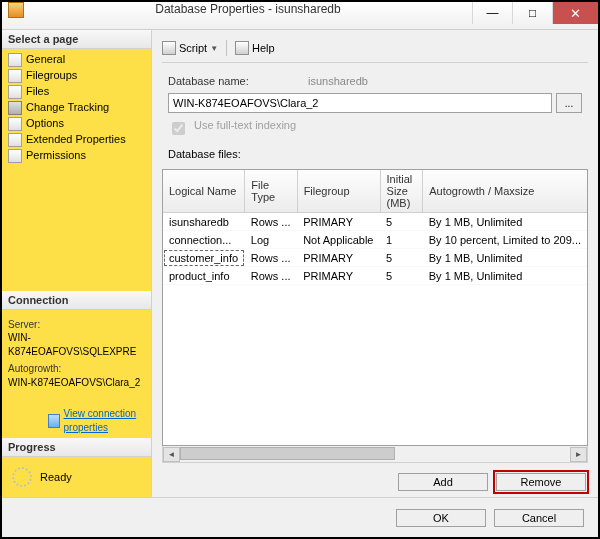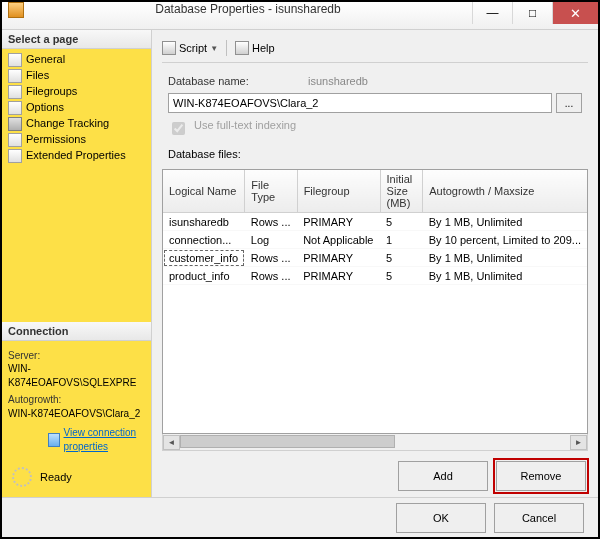--- a/index.html
+++ b/index.html
@@ -20,21 +20,21 @@
   .tree-item { display:flex; align-items:flex-start; gap:4px; padding:1px 2px; color:#000; cursor:pointer; }
   .tree-item .ticon { width:14px; height:14px; }
   .ticon.page { background:linear-gradient(#fff,#e0e0e0); border:1px solid #a0a0a0; position:relative; }
   .ticon.page::after { content:""; position:absolute; top:-1px; right:-1px; width:0; height:0; border-left:4px solid #fff0; border-top:4px solid #fff0; }
   .ticon.wrench { background:linear-gradient(#e0e0e0,#b0b0b0); border:1px solid #808080; }
   
   .section-fill { flex:1; }
   .conn-body { padding:4px 6px; font-size:10px; line-height:1.35; }
   .conn-body .lbl { color:#333; margin-top:4px; }
   .conn-body a { color:#0066cc; text-decoration:underline; }
-  .conn-link { display:flex; align-items:center; gap:4px; margin-top:6px;padding-left:40px; }
+  .conn-link { display:flex; align-items:center; gap:4px; margin-top:18px;padding-left:40px; }
   .conn-link .cicon { width:16px; height:14px; background:linear-gradient(#bde0ff,#6ab0ee); border:1px solid #4080c0; }
   
   .progress-body { display:flex; align-items:center; gap:8px; padding:10px; }
   .spinner { width:20px; height:20px; border:2px dotted #c0c0c0; border-radius:50%; }
   
   .right-pane { flex:1; background:#f0f0f0; display:flex; flex-direction:column; padding:8px 10px 4px 10px; }
   .toolbar { display:flex; align-items:center; gap:6px; padding:2px 0 6px 0; border-bottom:1px solid #d0d0d0; }
   .tool { display:flex; align-items:center; gap:3px; cursor:pointer; }
   .tool .ticon2 { width:14px; height:14px; background:linear-gradient(#fff,#d0d0d0); border:1px solid #909090; }
   .tool .dd { font-size:8px; color:#555; }
@@ -59,21 +59,21 @@
   .grid td { padding:2px 6px; border-bottom:1px solid #f8f8f8; white-space:nowrap; overflow:hidden; text-overflow:ellipsis; }
   .grid tr.selected td.sel-cell { outline:1px dashed #666; outline-offset:-2px; }
   .grid tbody tr { height:18px; }
   
   .hscroll { height:17px; background:#f0f0f0; border:1px solid #d0d0d0; border-top:none; display:flex; align-items:center; }
   .hscroll .arrow { width:17px; height:15px; background:#e4e4e4; border:1px solid #c0c0c0; display:flex; align-items:center; justify-content:center; font-size:8px; color:#555; }
   .hscroll .track { flex:1; height:15px; position:relative; }
   .hscroll .thumb { position:absolute; left:0; top:0; height:13px; width:55%; background:#cdcdcd; border:1px solid #b0b0b0; }
   
   .btn-row { display:flex; justify-content:flex-end; gap:8px; padding:10px 2px 2px 0; }
-  .btn { width:90px; height:30px; background:#efefef; border:1px solid #a0a0a0; font-family:inherit; font-size:11px; cursor:pointer; }
+  .btn { width:90px; height:18px; background:#efefef; border:1px solid #a0a0a0; font-family:inherit; font-size:11px; cursor:pointer; }
   .btn.remove { outline:2px solid #c00000; outline-offset:1px; }
   
   .footer { height:40px; border-top:1px solid #d0d0d0; display:flex; align-items:center; justify-content:flex-end; gap:8px; padding:12px 14px; background:#f0f0f0; }
 </style>
 </head>
 <body>
 
 <div class="titlebar">
   <div class="app-icon"></div>
   <div class="title">Database Properties - isunsharedb</div>
@@ -87,55 +87,56 @@
 <div class="body">
   <div class="left-pane">
     <div class="section-hdr">Select a page</div>
     <div class="tree">
       <div class="tree-item">
           <div class="ticon page"></div>
           <span>General</span>
         </div>
       <div class="tree-item">
           <div class="ticon page"></div>
+          <span>Filegroups</span>
+        </div>
+      <div class="tree-item">
+          <div class="ticon page"></div>
           <span>Files</span>
-        </div>
-      <div class="tree-item">
-          <div class="ticon page"></div>
-          <span>Filegroups</span>
-        </div>
-      <div class="tree-item">
-          <div class="ticon page"></div>
-          <span>Options</span>
         </div>
       <div class="tree-item">
           <div class="ticon wrench"></div>
           <span>Change Tracking</span>
         </div>
       <div class="tree-item">
           <div class="ticon page"></div>
+          <span>Options</span>
+        </div>
+      <div class="tree-item">
+          <div class="ticon page"></div>
+          <span>Extended Properties</span>
+        </div>
+      <div class="tree-item">
+          <div class="ticon page"></div>
           <span>Permissions</span>
-        </div>
-      <div class="tree-item">
-          <div class="ticon page"></div>
-          <span>Extended Properties</span>
         </div>
     </div>
     <div class="section-fill"></div>
     <div class="section-hdr">Connection</div>
     <div class="conn-body">
       <div class="lbl">Server:</div>
       <div>WIN-K874EOAFOVS\SQLEXPRE</div>
       <div class="lbl">Autogrowth:</div>
       <div>WIN-K874EOAFOVS\Clara_2</div>
       <div class="conn-link">
         <div class="cicon"></div>
         <a href="#">View connection properties</a>
       </div>
     </div>
+    <div class="section-hdr">Progress</div>
     <div class="progress-body">
       <div class="spinner"></div>
       <span>Ready</span>
     </div>
   </div>
 
   <div class="right-pane">
     <div class="toolbar">
       <div class="tool">
         <div class="ticon2"></div>

